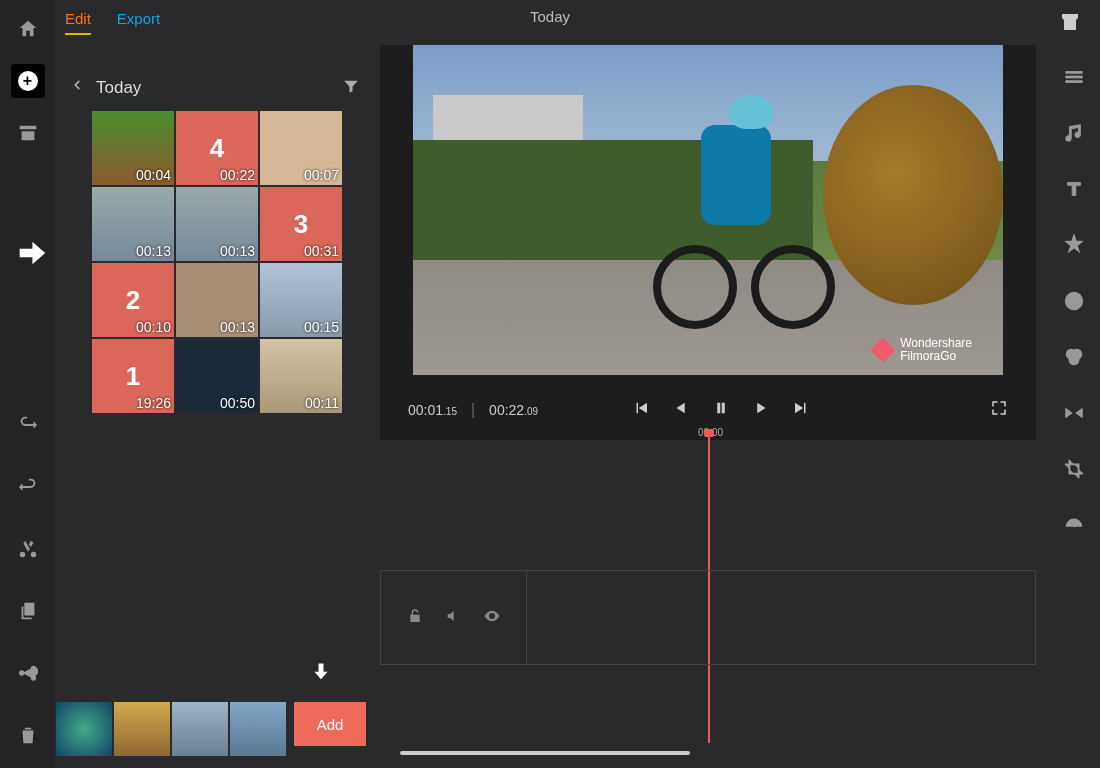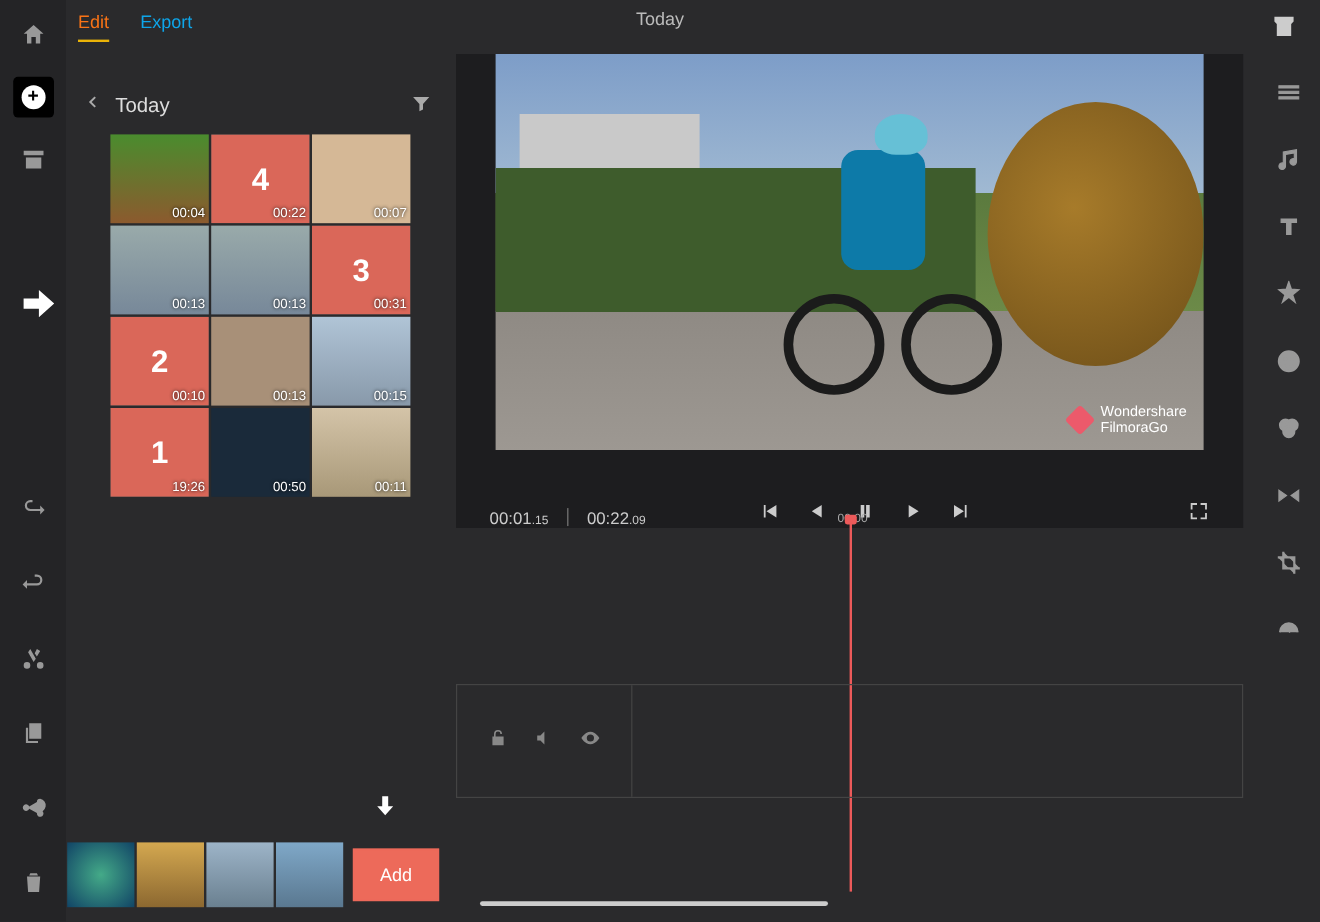--- a/index.html
+++ b/index.html
@@ -68,21 +68,21 @@
     margin-left: 32px;
     display: grid; grid-template-columns: repeat(3, 82px);
     gap: 2px;
   }
   .thumb {
     position: relative; width: 82px; height: 74px;
     background: #555; overflow: hidden; cursor:pointer;
   }
   .thumb .dur {
     position: absolute; right: 3px; bottom: 2px;
-    font-size: 11px; color: #fff;
+    font-size: 14px; color: #fff;
     text-shadow: 0 0 3px #000;
   }
   .thumb.selected::before {
     content:""; position:absolute; inset:0; background:#ed6a5a; opacity:0.88;
   }
   .thumb .order {
     position:absolute; inset:0; display:flex; align-items:center; justify-content:center;
     font-size:26px; font-weight:600; color:#fff;
   }
 
@@ -91,21 +91,21 @@
     position:absolute; left:14px; top:236px; width:34px; height:34px; color:#fff;
   }
   .arrow-down {
     position:absolute; left:311px; top:656px; width:20px; height:30px; color:#fff;
   }
   .arrow-right svg, .arrow-down svg { width:100%; height:100%; fill:#fff; }
 
   
   .tray {
     position:absolute; left:56px; bottom:12px;
-    display:flex; align-items:center; gap:2px;
+    display:flex; align-items:flex-start; gap:2px;
   }
   .tray-thumb {
     width:56px; height:54px; background:#666; cursor:pointer;
   }
   .add-btn {
     margin-left:6px; width:72px; height:44px;
     background:#ed6a5a; border:2px solid #ed6a5a49;
     color:#fff; font-size:15px; cursor:pointer;
     display:flex; align-items:center; justify-content:center;
   }
@@ -144,32 +144,32 @@
   }
   .hedge {
     position:absolute; left:0; top:95px; width:400px; height:120px;
     background:#3e5c2c;
   }
   .house {
     position:absolute; left:20px; top:50px; width:150px; height:60px;
     background:#c9c9c9;
   }
   .watermark {
-    position:absolute; right:14px; bottom:12px;
+    position:absolute; right:31px; bottom:12px;
     display:flex; align-items:center; gap:8px;
     font-size:12px; color:#fff;
   }
   .watermark .logo {
     width:18px; height:18px; background:#ec5a6b; transform:rotate(45deg); border-radius:3px;
   }
   .watermark .txt { line-height:1.1; }
 
   .controls {
     position:absolute; left:0; bottom:0; width:100%; height:60px;
-    display:flex; align-items:flex-end; padding:0 28px; gap:14px;
+    display:flex; align-items:center; padding:0 28px; gap:14px;
     color:#bbb;
   }
   .timecode { font-size:14px; color:#ccc; }
   .timecode .sub { font-size:10px; }
   .divider { color:#666; }
   .ctrl-group { display:flex; align-items:center; gap:22px; margin-left:80px; }
   .ctrl-btn { cursor:pointer; color:#ccc; }
   .ctrl-btn svg { width:18px; height:18px; fill:currentColor; }
   .fullscreen { margin-left:auto; cursor:pointer; }
 

